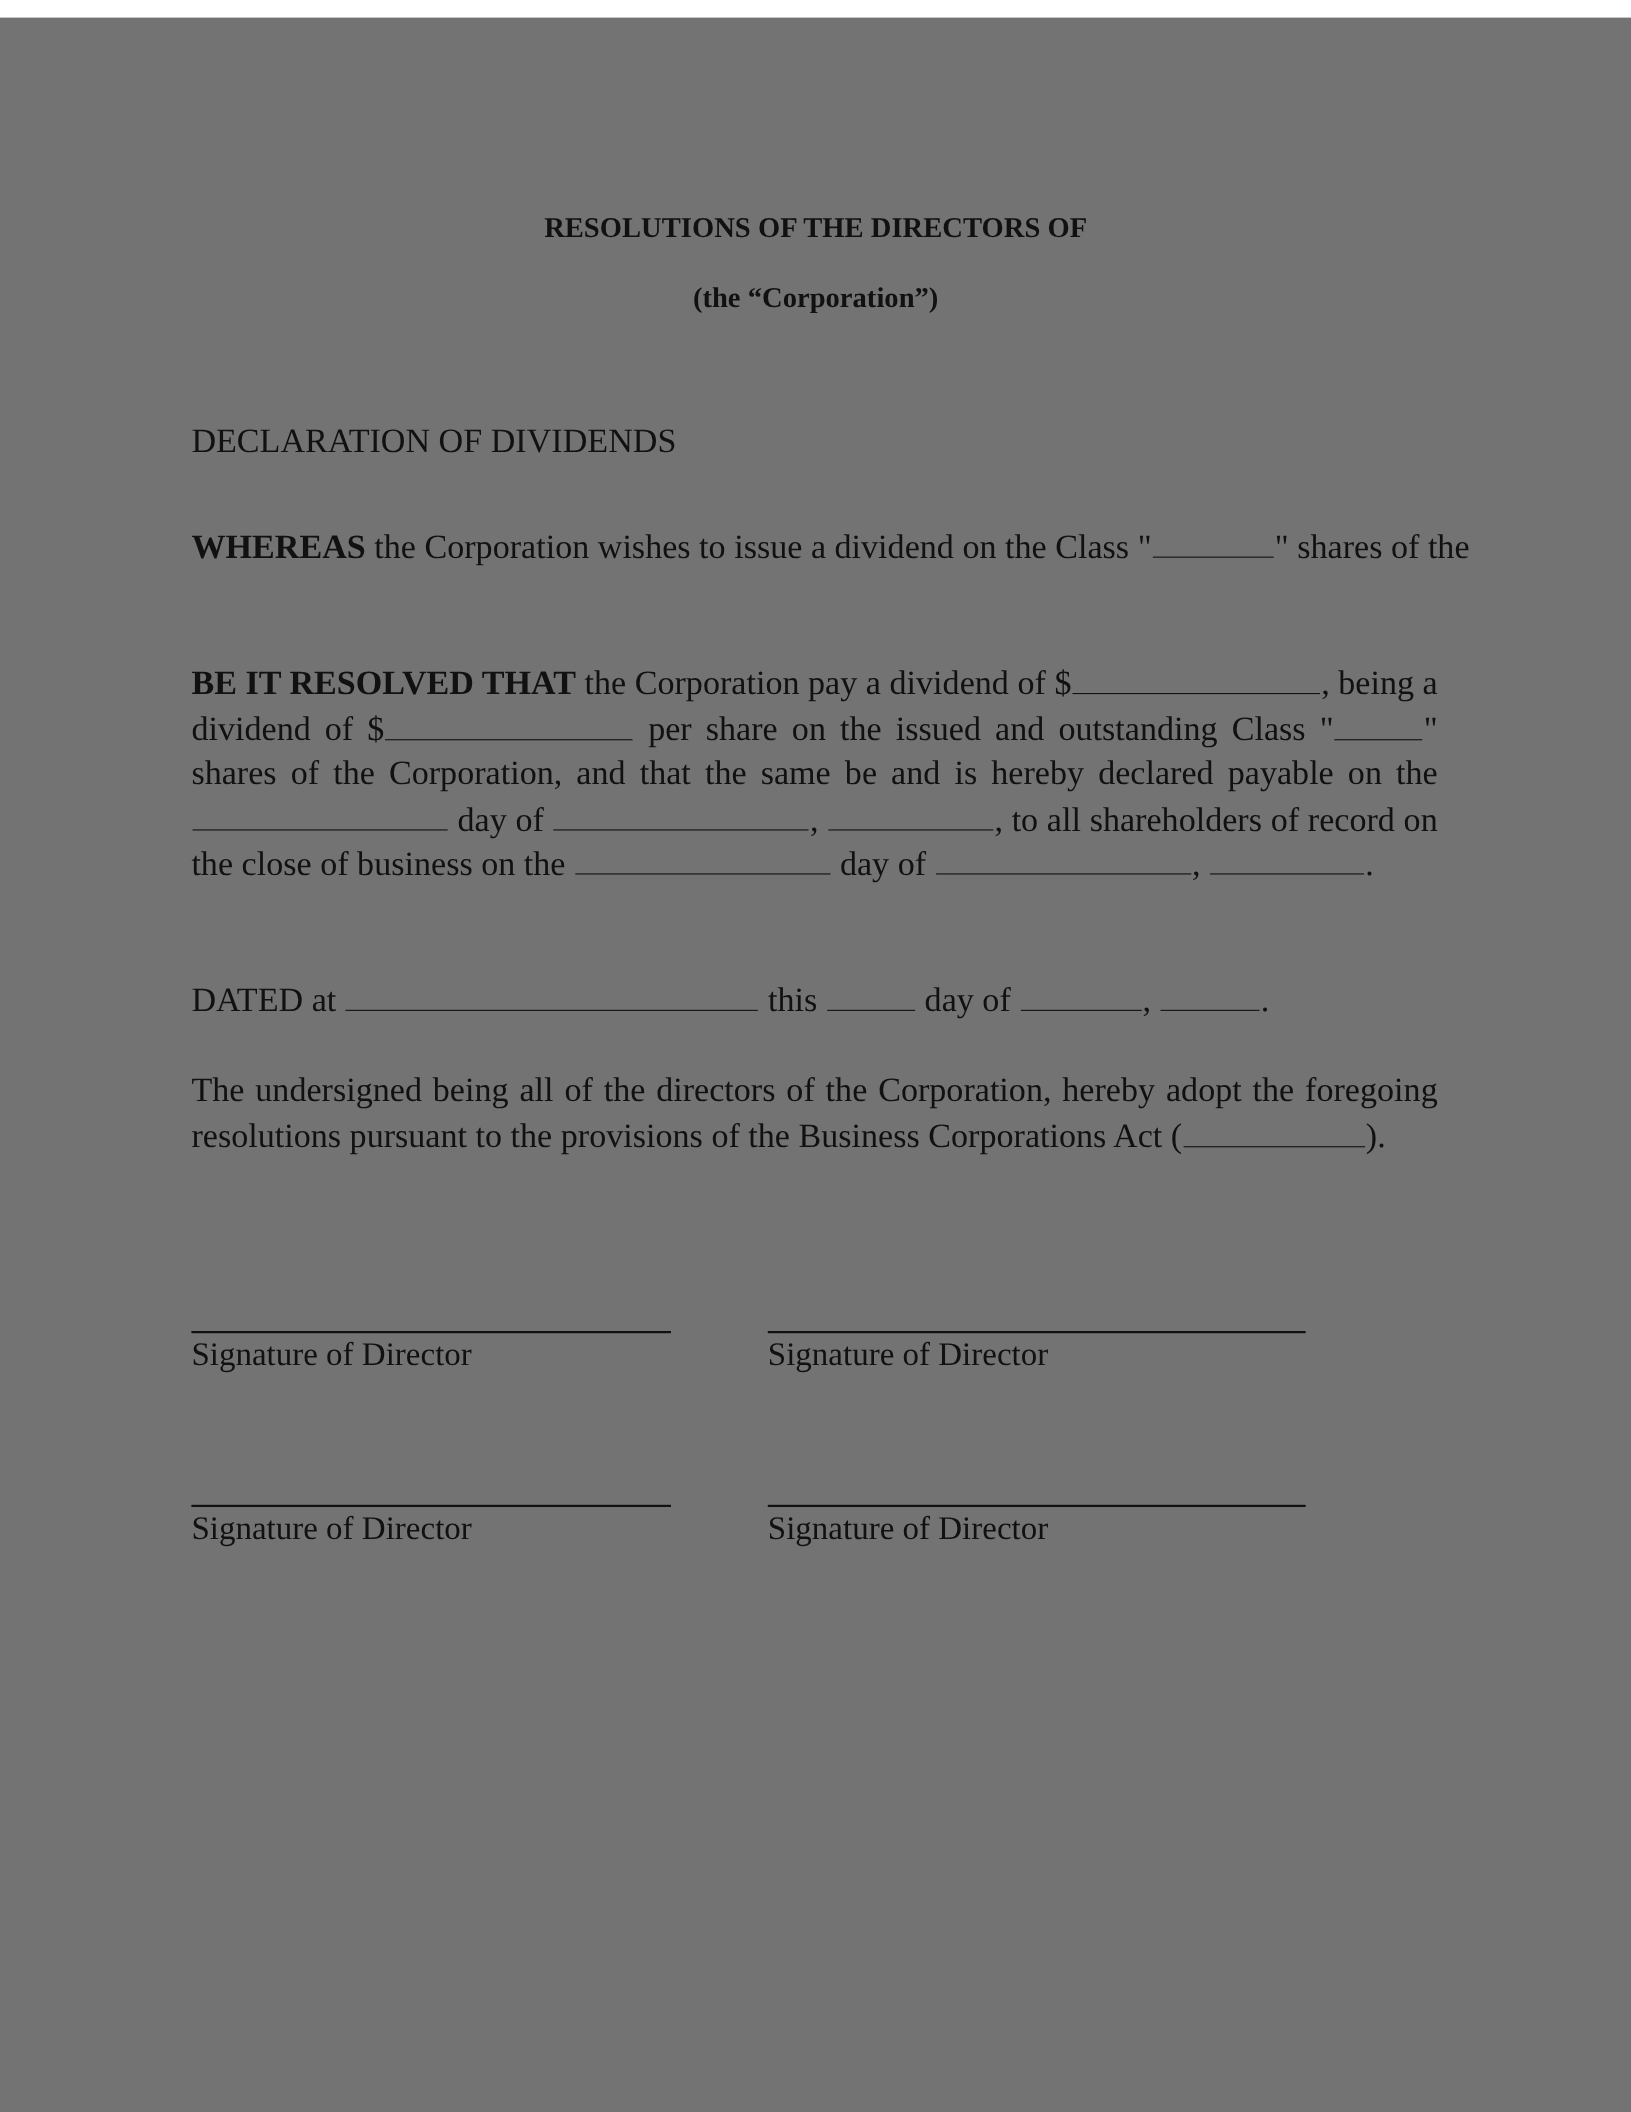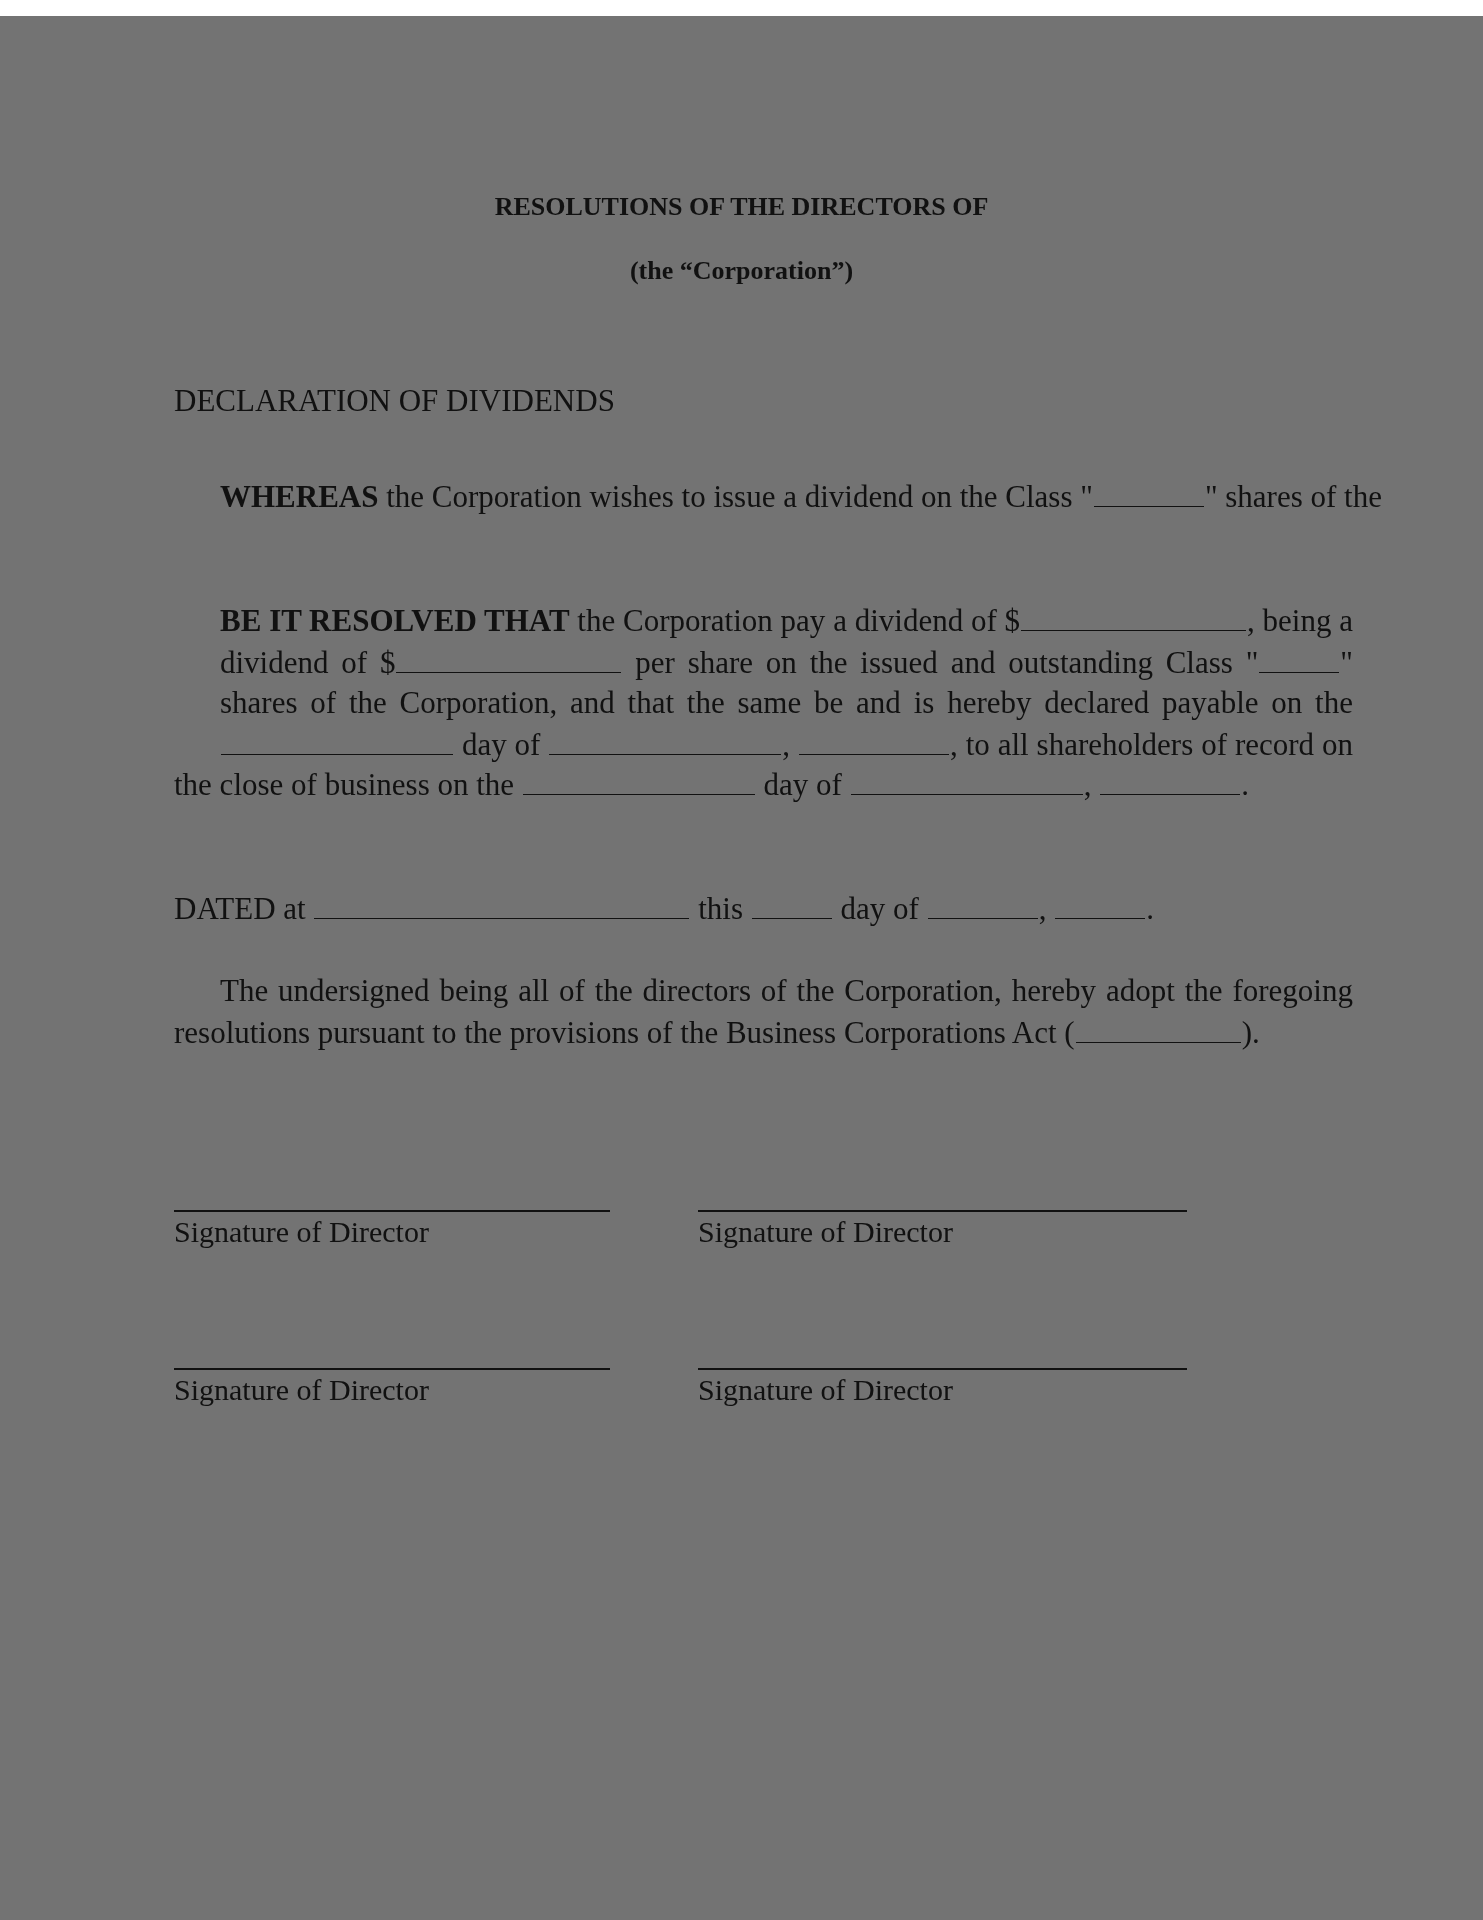--- a/index.html
+++ b/index.html
@@ -3,21 +3,21 @@
 <meta charset="utf-8">
 <style>
   html, body { margin: 0; padding: 0; background: #ffffff; }
   body { width: 1483px; height: 1920px; position: relative; overflow: hidden;
          font-family: "Liberation Serif", "DejaVu Serif", serif; color: #111; }
   .page { position: absolute; left: 0; top: 16px; width: 1483px; height: 1920px; background: #737373; }
   .title { position: absolute; left: 0; width: 1483px; text-align: center; font-weight: bold;
            font-size: 26px; line-height: 32px; }
   .line { position: absolute; left: 174px; width: 1133px; font-size: 31px; line-height: 41px;
           white-space: nowrap; }
-  .just { text-align: justify; text-align-last: justify; margin-left: 46px; }
+  .just { text-align: justify; text-align-last: justify; }
   .b { font-weight: bold; }
   .blank { display: inline-block; border-bottom: 1.6px solid #111; height: 24px; vertical-align: baseline; margin: 0 1px; }
   .sigline { position: absolute; height: 0; border-top: 2px solid #111; }
   .siglabel { position: absolute; font-weight: normal; font-size: 30px; line-height: 30px; }
 </style>
 </head>
 <body>
 
 <div class="page">
 

